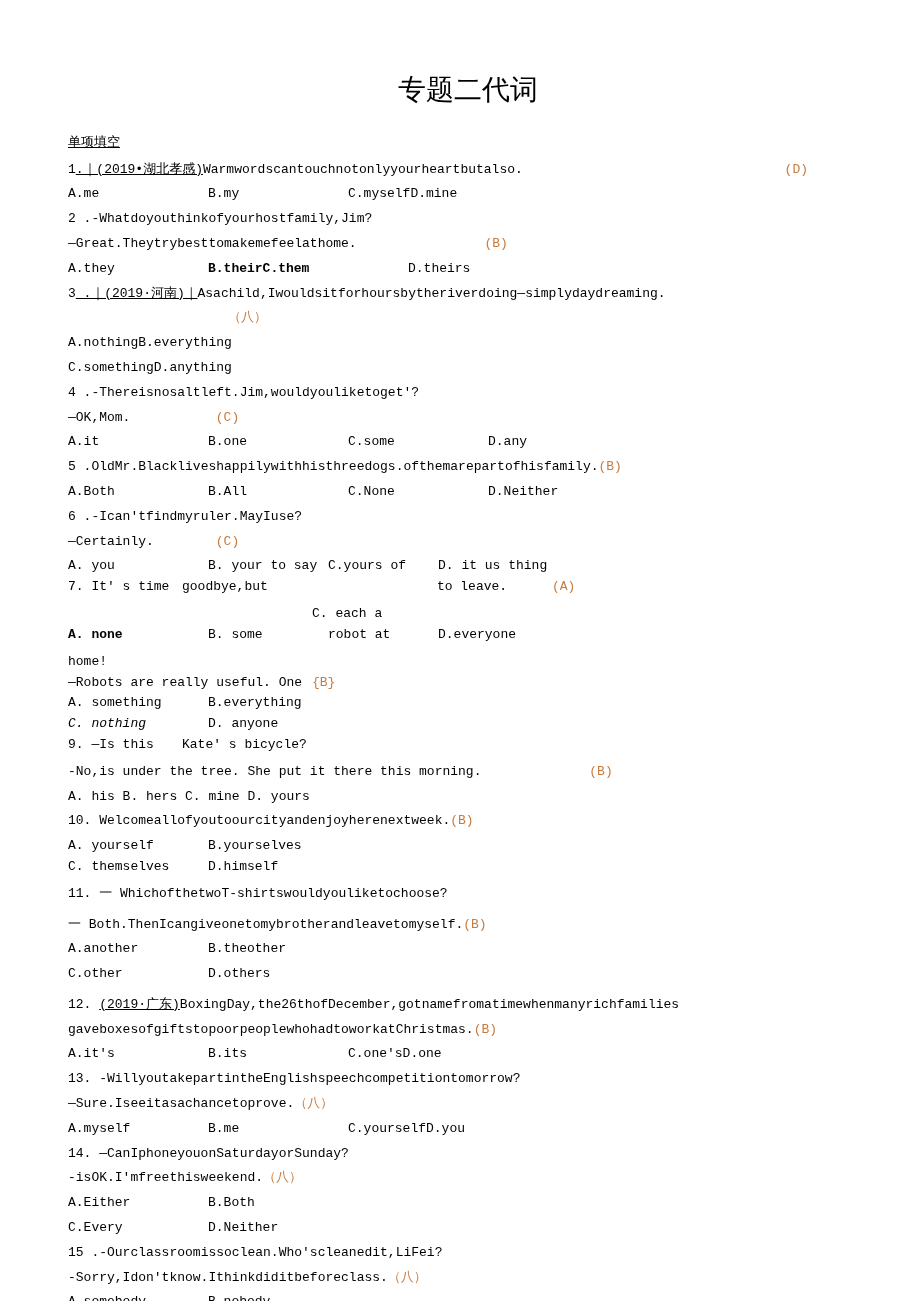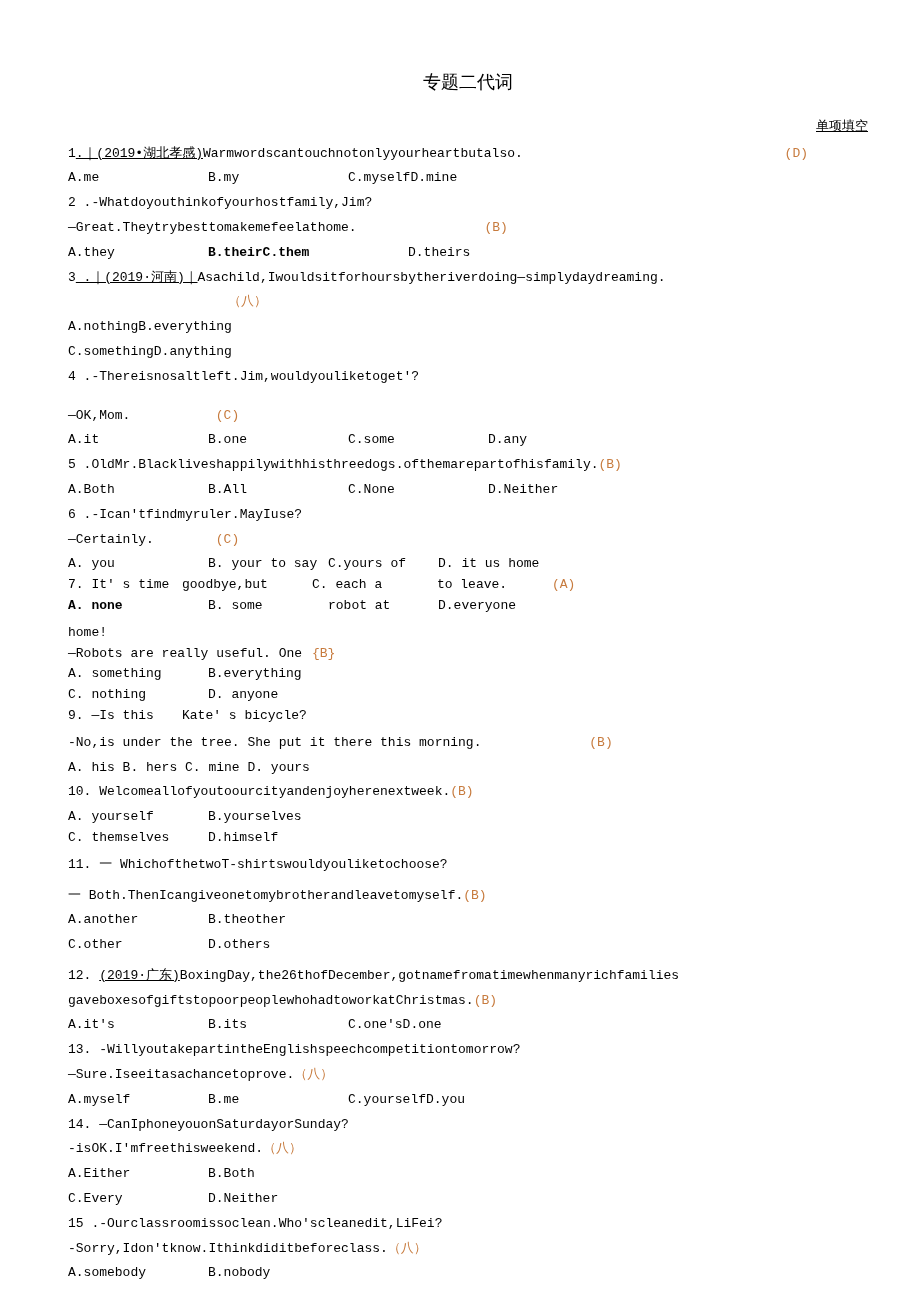--- a/index.html
+++ b/index.html
@@ -7,28 +7,27 @@
       font-size: 13px;
       line-height: 1.6;
       padding: 60px;
       background: white;
       color: black;
       width: 920px;
       box-sizing: border-box;
     }
     .title {
       text-align: center;
-      font-size: 18px;
+      font-size: 28px;
       margin-bottom: 20px;
       font-family: "SimSun", serif;
     }
     .section-header {
       margin-bottom: 6px;
       text-decoration: underline;
-      text-align: right;
     }
     .line {
       margin-bottom: 4px;
       white-space: nowrap;
     }
     .options {
       display: flex;
       margin-bottom: 4px;
     }
     .opt-a { width: 140px; }
@@ -87,21 +86,21 @@
 <div class="line">
   <span class="ans" style="margin-left:160px;">（八）</span>
 </div>
 <div class="line">A.nothingB.everything</div>
 <div class="line">C.somethingD.anything</div>
 
 <div class="line">
   <span>4</span><span> .-Thereisnosaltleft.Jim,wouldyouliketoget'?</span>
 </div>
 <div class="line">
-  <span style="display:inline-block;width:140px;margin-top:14px;">—OK,Mom.</span>
+  <span style="display:inline-block;width:140px;">—OK,Mom.</span>
   <span class="ans">(C)</span>
 </div>
 <div class="options">
   <span class="opt-a">A.it</span>
   <span class="opt-b">B.one</span>
   <span class="opt-c">C.some</span>
   <span class="opt-d">D.any</span>
 </div>
 
 <div class="line">
@@ -118,27 +117,27 @@
   <span>6</span><span> .-Ican'tfindmyruler.MayIuse?</span>
 </div>
 <div class="line">
   <span style="display:inline-block;width:140px;">—Certainly.</span>
   <span class="ans">(C)</span>
 </div>
 <div class="row">
   <span style="width:140px;">A. you</span>
   <span style="width:120px;font-family:Liberation Mono, monospace;">B. your to say</span>
   <span style="width:110px;">C.yours  of</span>
-  <span>D. it us home</span>
+  <span>D. it us thing</span>
 </div>
 
 <div class="row">
   <span style="width:114px;">7. It' s time</span>
   <span style="width:130px;">goodbye,but</span>
-  <span style="width:80px;">C. each a</span>
+  <span style="width:80px;margin-top:27px;">C. each a</span>
   <span style="width:160px;text-align:center;">to leave.</span>
   <span class="ans">(A)</span>
 </div>
 <div class="row">
   <span style="width:140px;font-weight:bold;">A. none</span>
   <span style="width:120px;">B. some</span>
   <span style="width:110px;">robot at</span>
   <span>D.everyone</span>
 </div>
 
@@ -148,21 +147,21 @@
 </div>
 <div class="row">
   <span style="width:244px;">—Robots are really useful. One</span>
   <span class="ans">{B}</span>
 </div>
 <div class="row">
   <span style="width:140px;">A. something</span>
   <span>B.everything</span>
 </div>
 <div class="row">
-  <span style="width:140px;">C. nothing</span>
+  <span style="width:140px;font-style:italic;">C. nothing</span>
   <span>D. anyone</span>
 </div>
 
 <div class="row">
   <span style="width:114px;">9. —Is this</span>
   <span>Kate' s bicycle?</span>
 </div>
 <div style="height:6px;"></div>
 <div class="line">
   <span>-No,is under the tree. She put it there this morning.</span>

